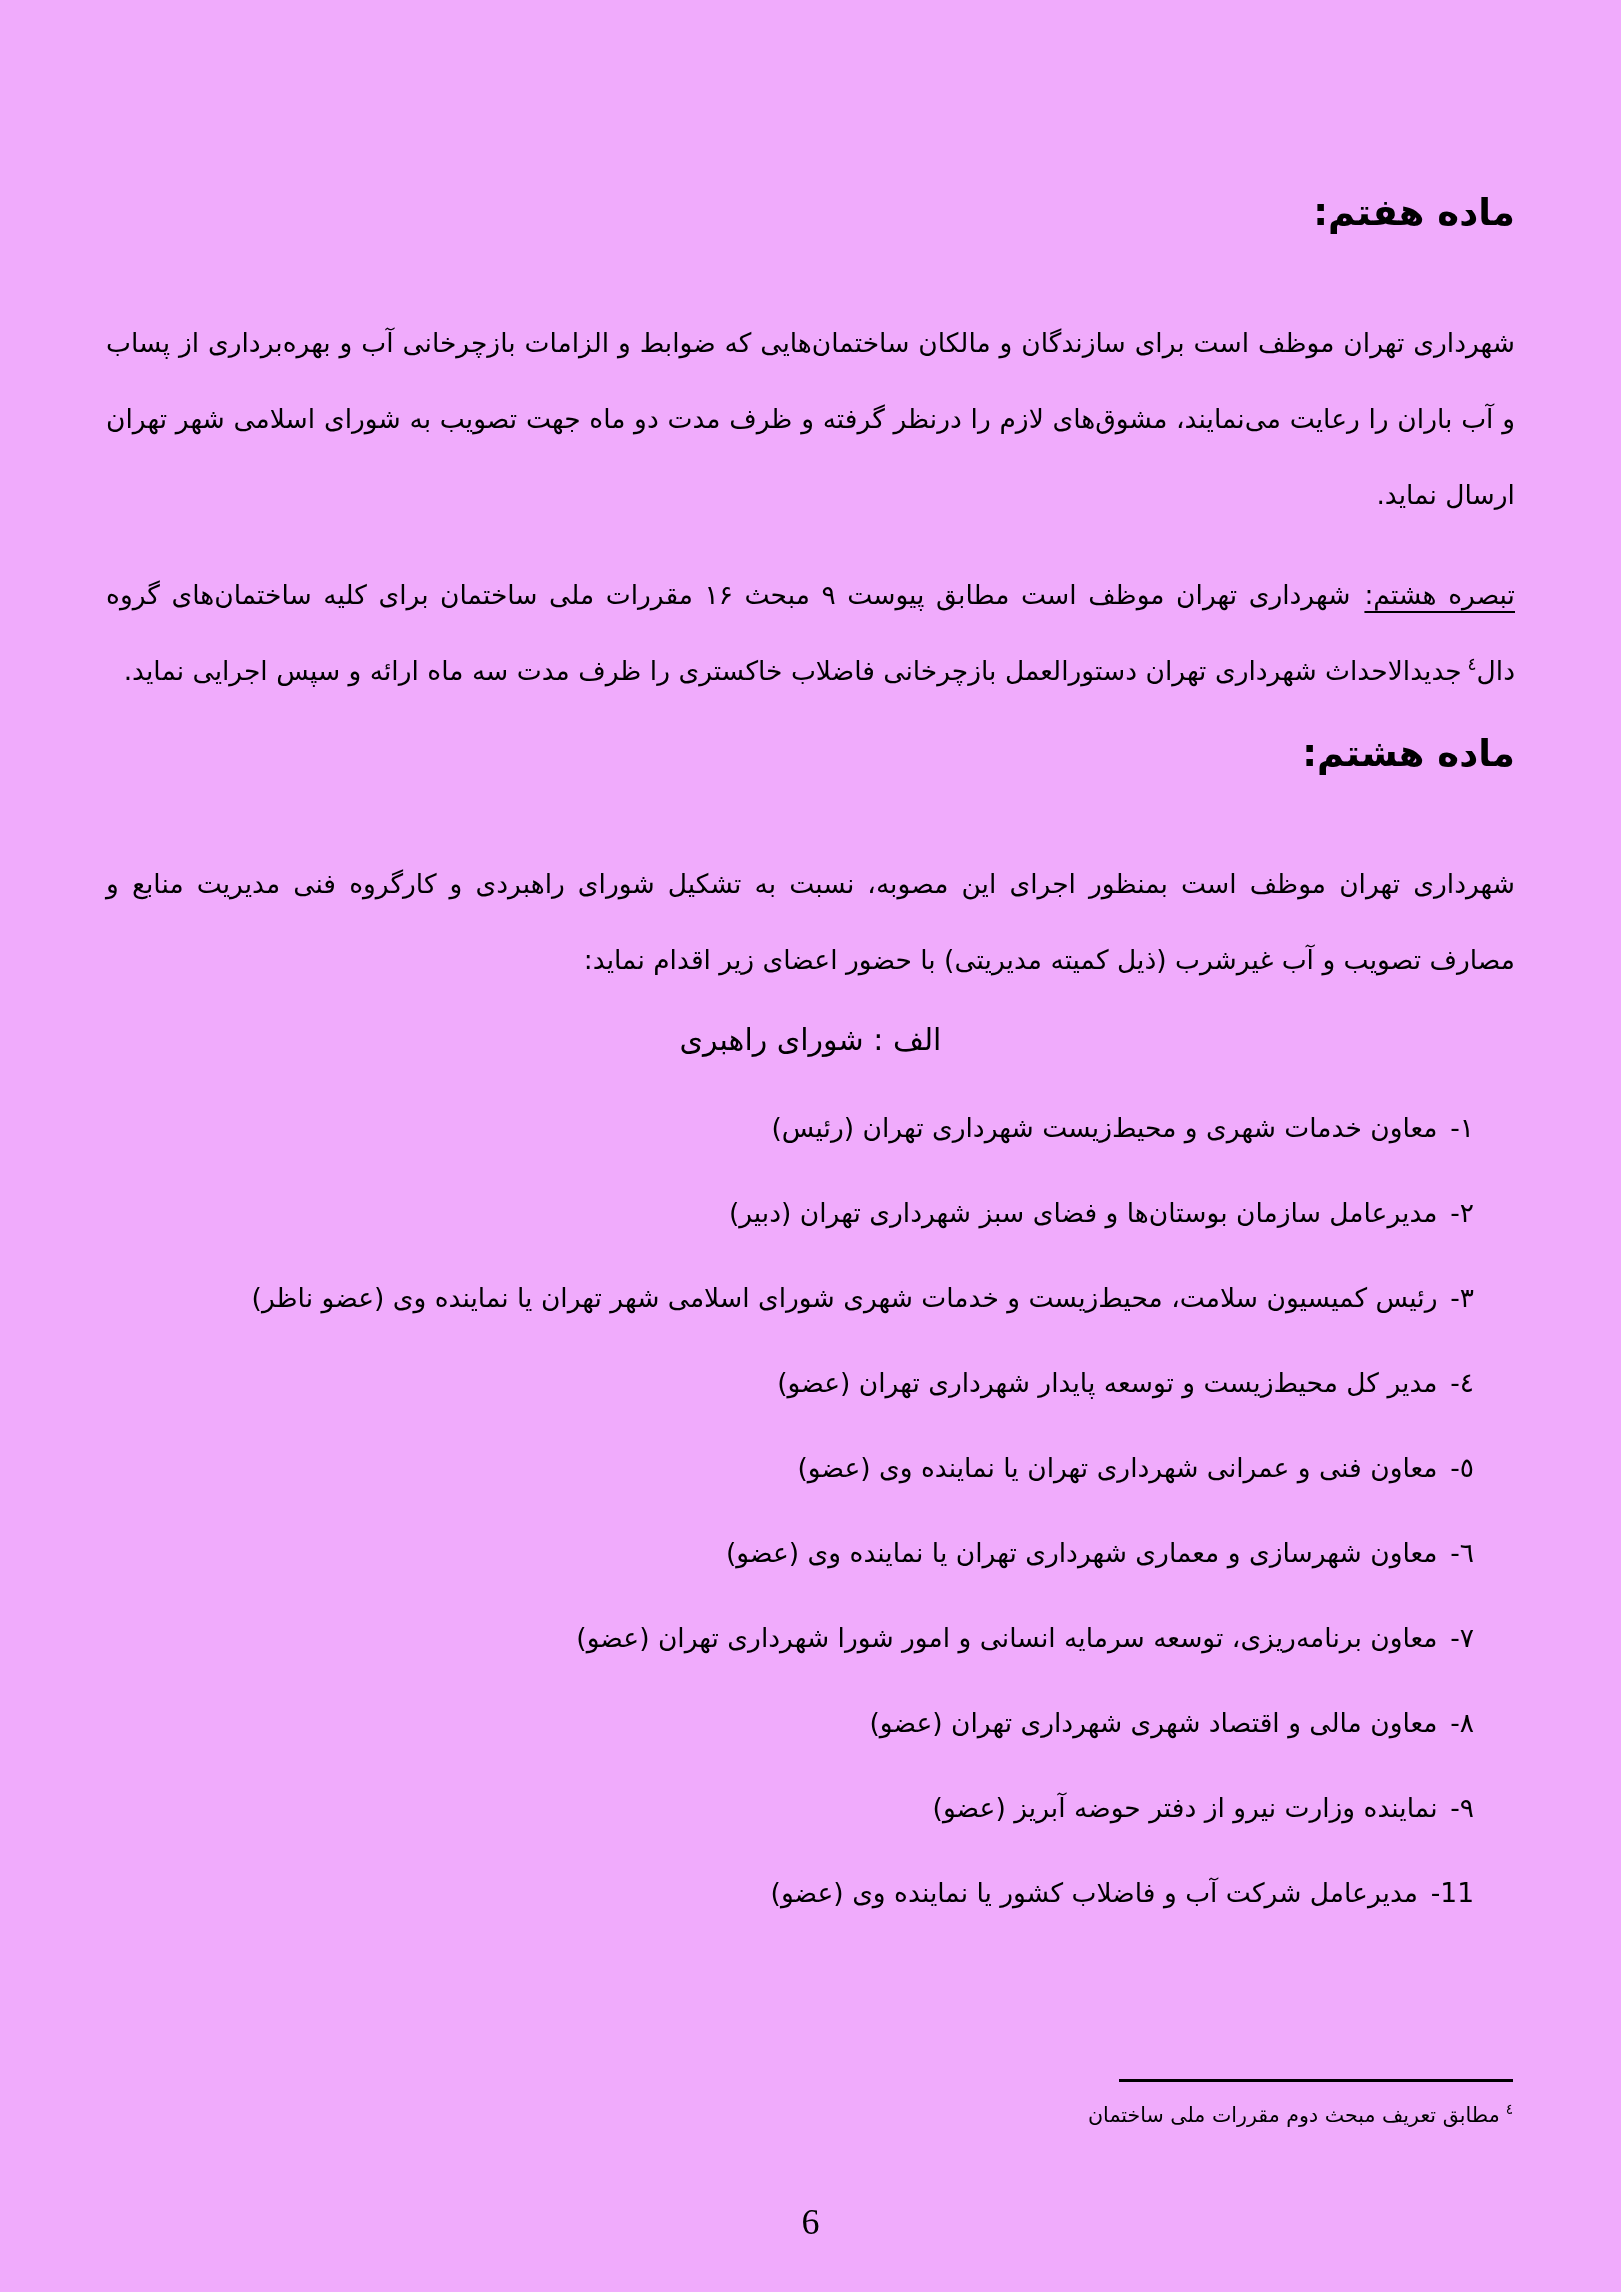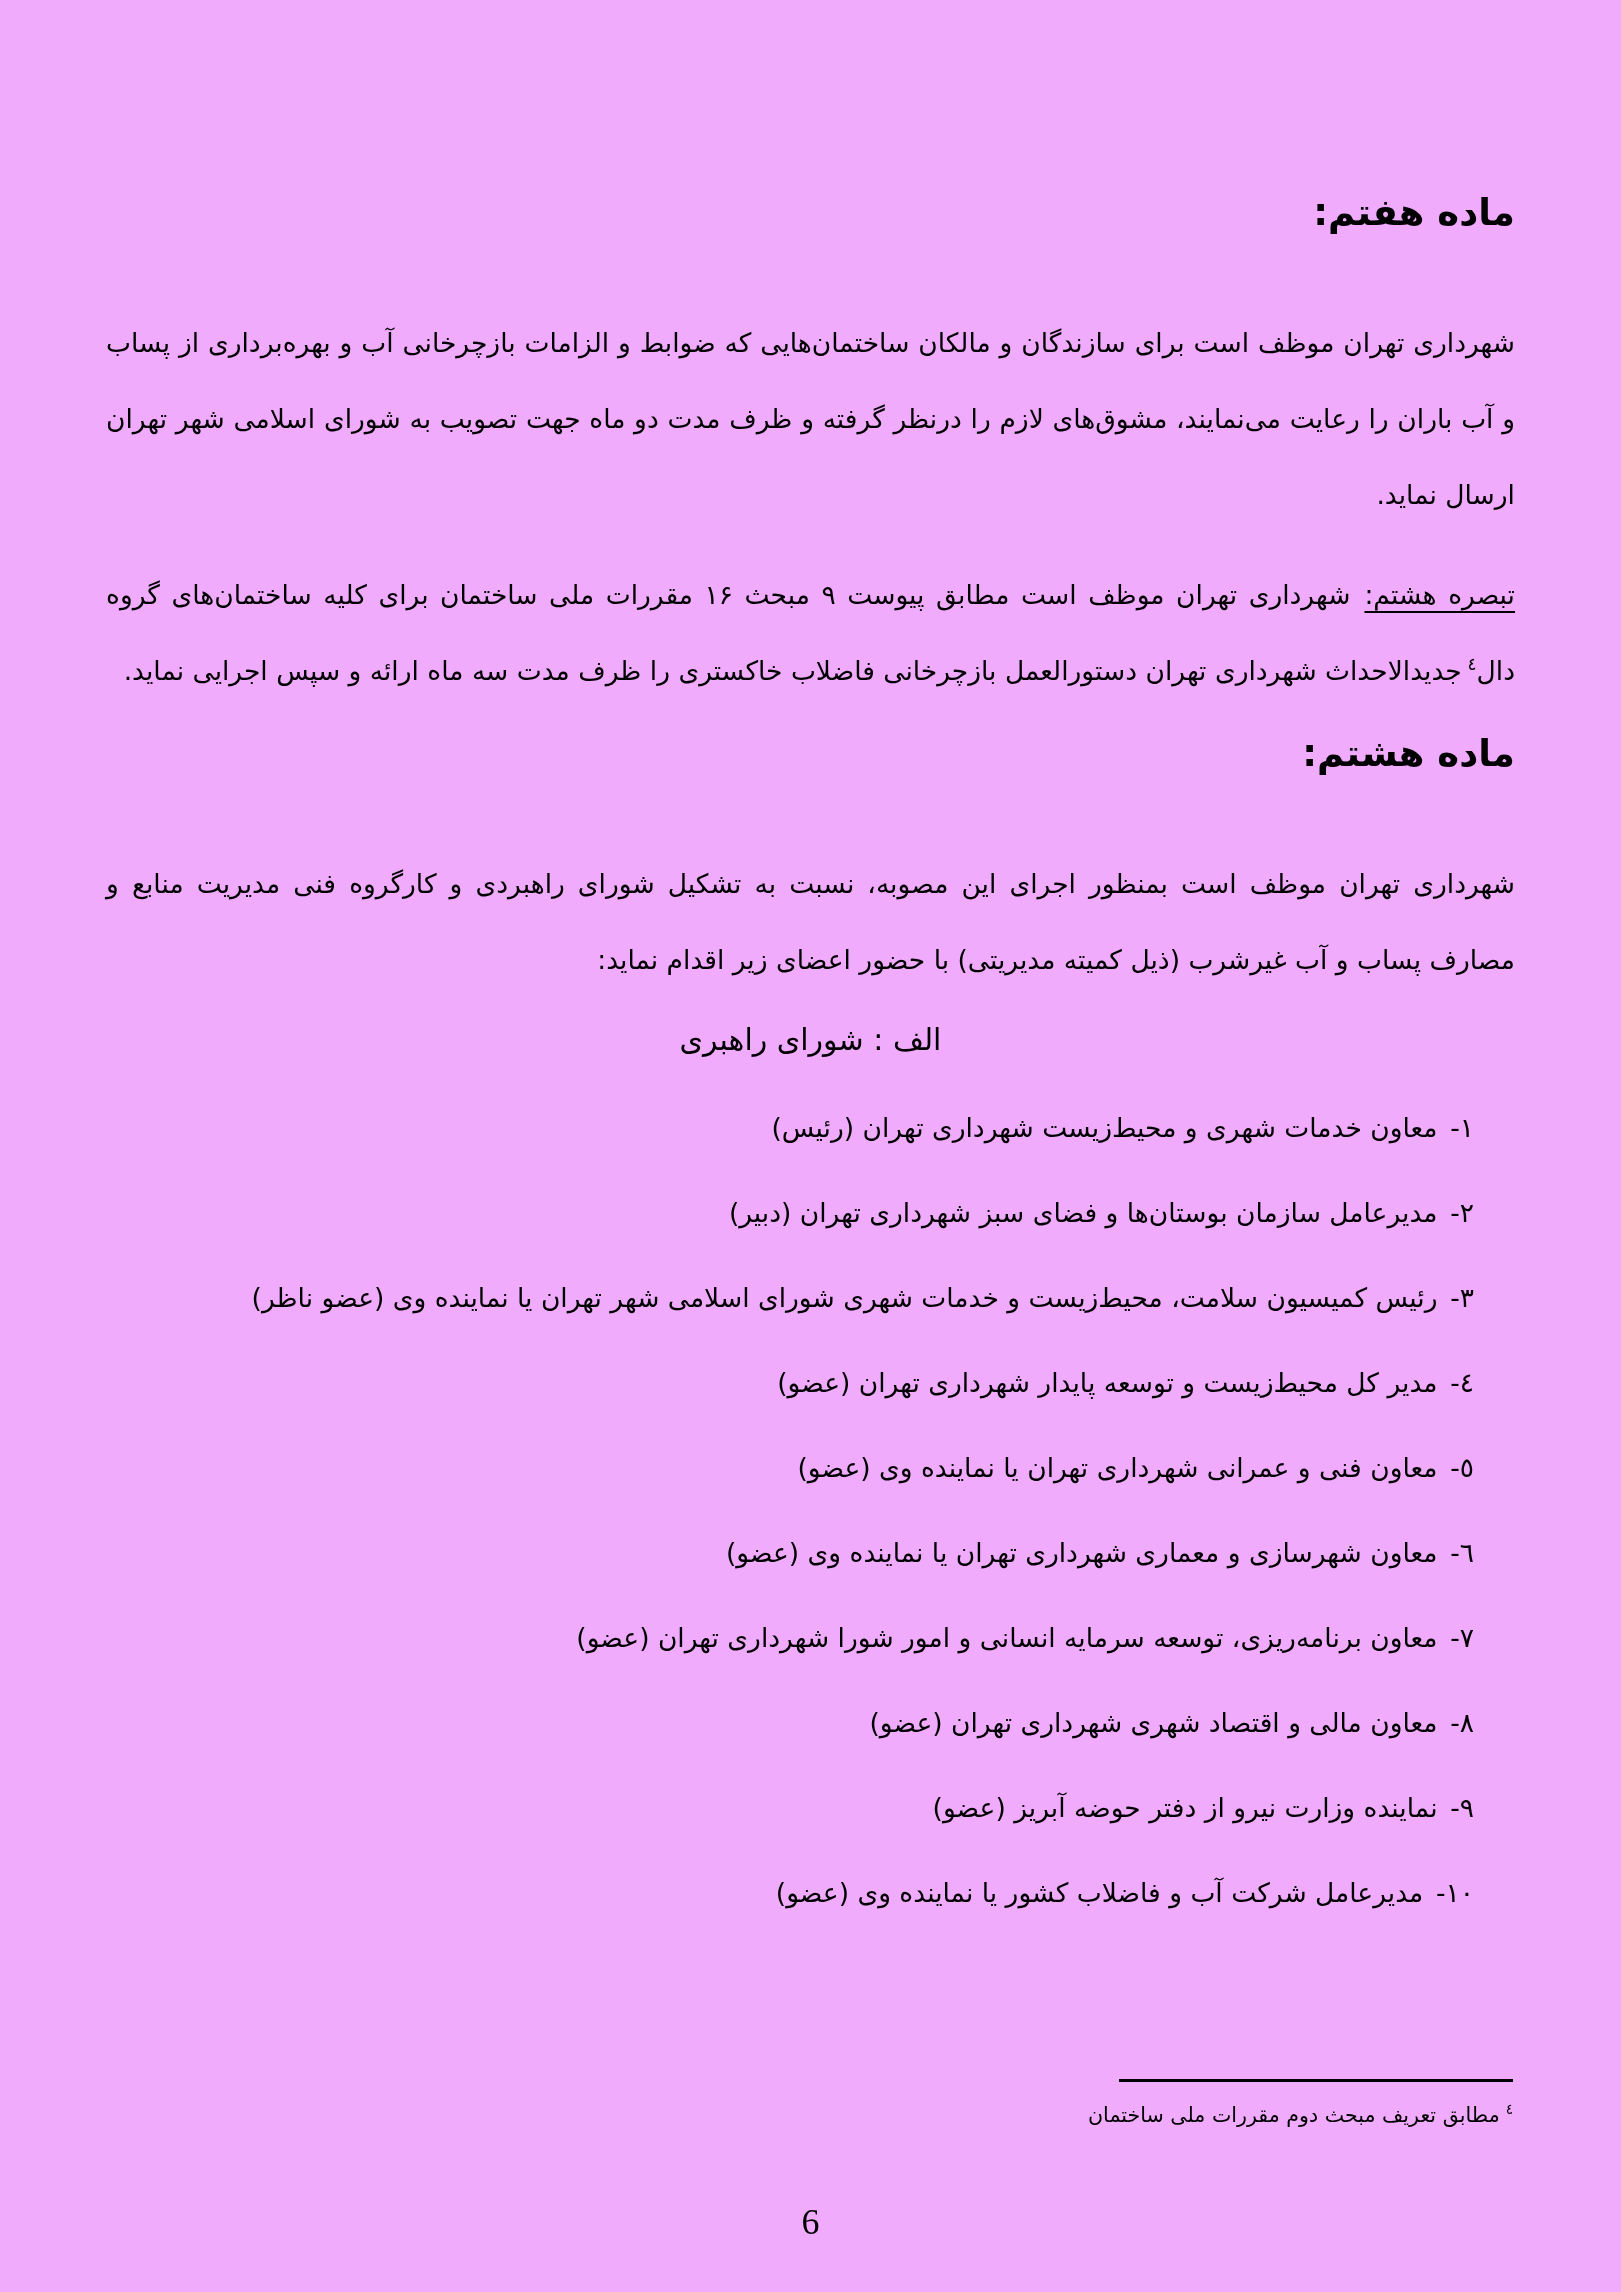--- a/index.html
+++ b/index.html
@@ -104,35 +104,35 @@
   <div class="content">
 
     <h1 class="h-article h-seven">ماده هفتم:</h1>
 
     <p class="para">شهرداری تهران موظف است برای سازندگان و مالکان ساختمان‌هایی که ضوابط و الزامات بازچرخانی آب و بهره‌برداری از پساب و آب باران را رعایت می‌نمایند، مشوق‌های لازم را درنظر گرفته و ظرف مدت دو ماه جهت تصویب به شورای اسلامی شهر تهران ارسال نماید.</p>
 
     <p class="para"><span class="note-label">تبصره هشتم:</span><span>شهرداری تهران موظف است مطابق پیوست ۹ مبحث ۱۶ مقررات ملی ساختمان برای کلیه ساختمان‌های گروه دال</span><sup class="fn-sup">٤</sup><span>جدیدالاحداث شهرداری تهران دستورالعمل بازچرخانی فاضلاب خاکستری را ظرف مدت سه ماه ارائه و سپس اجرایی نماید.</span></p>
 
     <h1 class="h-article h-eight">ماده هشتم:</h1>
 
-    <p class="para">شهرداری تهران موظف است بمنظور اجرای این مصوبه، نسبت به تشکیل شورای راهبردی و کارگروه فنی مدیریت منابع و مصارف پساب و آب غیرشرب (ذیل کمیته مدیریتی) با حضور اعضای زیر اقدام نماید:</p>
+    <p class="para">شهرداری تهران موظف است بمنظور اجرای این مصوبه، نسبت به تشکیل شورای راهبردی و کارگروه فنی مدیریت منابع و مصارف تصویب و آب غیرشرب (ذیل کمیته مدیریتی) با حضور اعضای زیر اقدام نماید:</p>
 
     <h2 class="h-section">الف : شورای راهبری</h2>
 
     <div class="member-list">
       <div class="list-item"><span class="li-num">۱-</span><span class="li-text">معاون خدمات شهری و محیط‌زیست شهرداری تهران (رئیس)</span></div>
       <div class="list-item"><span class="li-num">۲-</span><span class="li-text">مدیرعامل سازمان بوستان‌ها و فضای سبز شهرداری تهران (دبیر)</span></div>
       <div class="list-item"><span class="li-num">۳-</span><span class="li-text">رئیس کمیسیون سلامت، محیط‌زیست و خدمات شهری شورای اسلامی شهر تهران یا نماینده وی (عضو ناظر)</span></div>
       <div class="list-item"><span class="li-num">٤-</span><span class="li-text">مدیر کل محیط‌زیست و توسعه پایدار شهرداری تهران (عضو)</span></div>
       <div class="list-item"><span class="li-num">٥-</span><span class="li-text">معاون فنی و عمرانی شهرداری تهران یا نماینده وی (عضو)</span></div>
       <div class="list-item"><span class="li-num">٦-</span><span class="li-text">معاون شهرسازی و معماری شهرداری تهران یا نماینده وی (عضو)</span></div>
       <div class="list-item"><span class="li-num">۷-</span><span class="li-text">معاون برنامه‌ریزی، توسعه سرمایه انسانی و امور شورا شهرداری تهران (عضو)</span></div>
       <div class="list-item"><span class="li-num">۸-</span><span class="li-text">معاون مالی و اقتصاد شهری شهرداری تهران (عضو)</span></div>
       <div class="list-item"><span class="li-num">۹-</span><span class="li-text">نماینده وزارت نیرو از دفتر حوضه آبریز (عضو)</span></div>
-      <div class="list-item"><span class="li-num">۱۰-</span><span class="li-text">مدیرعامل شرکت آب و فاضلاب کشور یا نماینده وی (عضو)</span></div>
+      <div class="list-item"><span class="li-num">11-</span><span class="li-text">مدیرعامل شرکت آب و فاضلاب کشور یا نماینده وی (عضو)</span></div>
     </div>
 
   </div>
 
   <div class="footnote-rule"></div>
 
   <div class="footnote"><span class="fn-marker">٤</span><span>مطابق تعریف مبحث دوم مقررات ملی ساختمان</span></div>
 
   <div class="page-number">6</div>
 </div>

